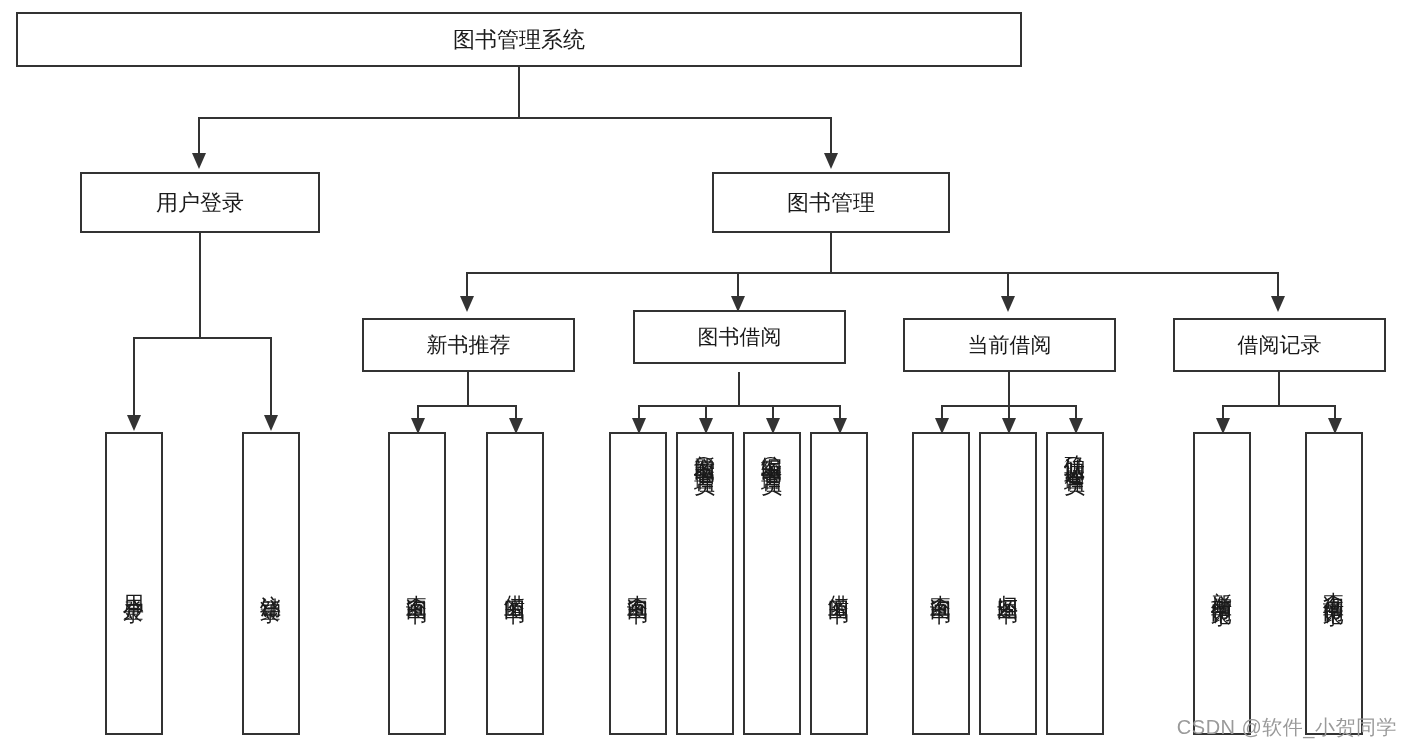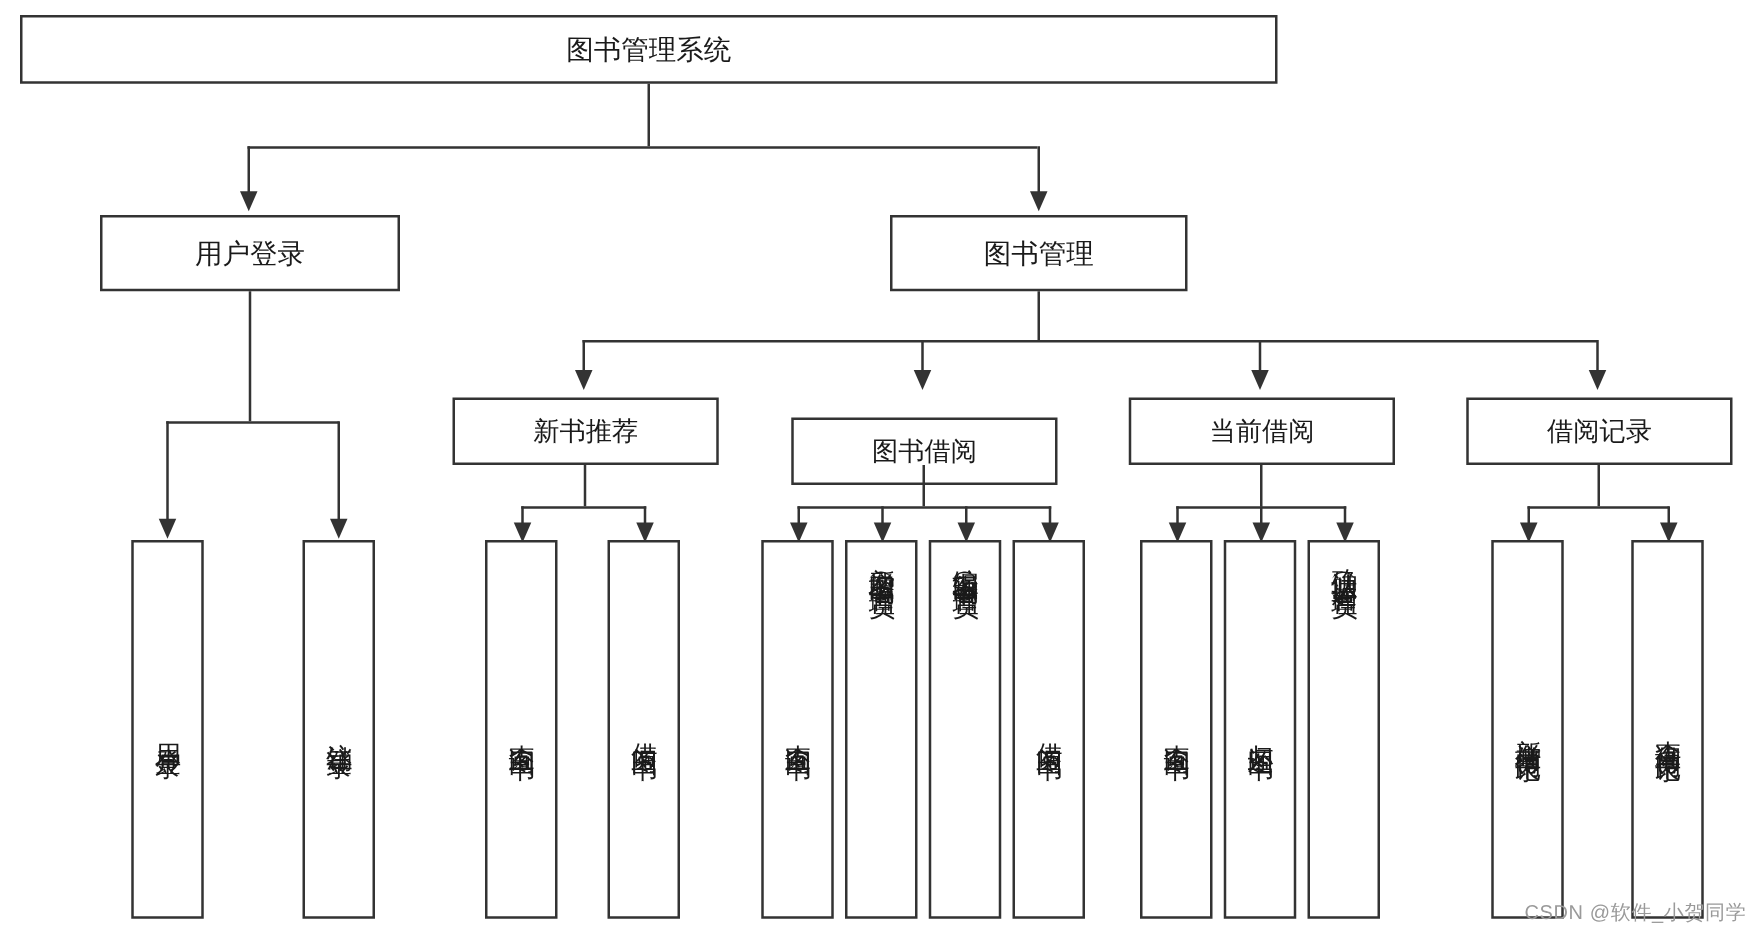--- a/index.html
+++ b/index.html
@@ -63,21 +63,21 @@
     border-left: 7px solid transparent;
     border-right: 7px solid transparent;
     border-top: 16px solid #333333;
   }
 
   
   #watermark {
     position: absolute;
     right: 8px;
     bottom: 6px;
-    font-size: 16px;
+    font-size: 20px;
     color: #9a9a9a;
     white-space: nowrap;
     letter-spacing: 0.5px;
   }
 </style>
 </head>
 <body>
 
 <div id="canvas">
 
@@ -115,21 +115,21 @@
   <div class="vline" style="left:737px; top:272px; height:26px;"></div>
   <div class="arrow" style="left:731px; top:296px;"></div>
   <div class="vline" style="left:1007px; top:272px; height:26px;"></div>
   <div class="arrow" style="left:1001px; top:296px;"></div>
   <div class="vline" style="left:1277px; top:272px; height:26px;"></div>
   <div class="arrow" style="left:1271px; top:296px;"></div>
 
   <div class="node l2" style="left:362px; top:318px; width:213px; height:54px;">
     <span>新书推荐</span>
   </div>
-  <div class="node l2" style="left:633px; top:334px; width:213px; height:54px;">
+  <div class="node l2" style="left:633px; top:310px; width:213px; height:54px;">
     <span>图书借阅</span>
   </div>
   <div class="node l2" style="left:1173px; top:318px; width:213px; height:54px;">
     <span>借阅记录</span>
   </div>
   <div class="node l2" style="left:903px; top:318px; width:213px; height:54px;">
     <span>当前借阅</span>
   </div>
 
   <div class="vline" style="left:467px; top:372px; height:33px;"></div>

